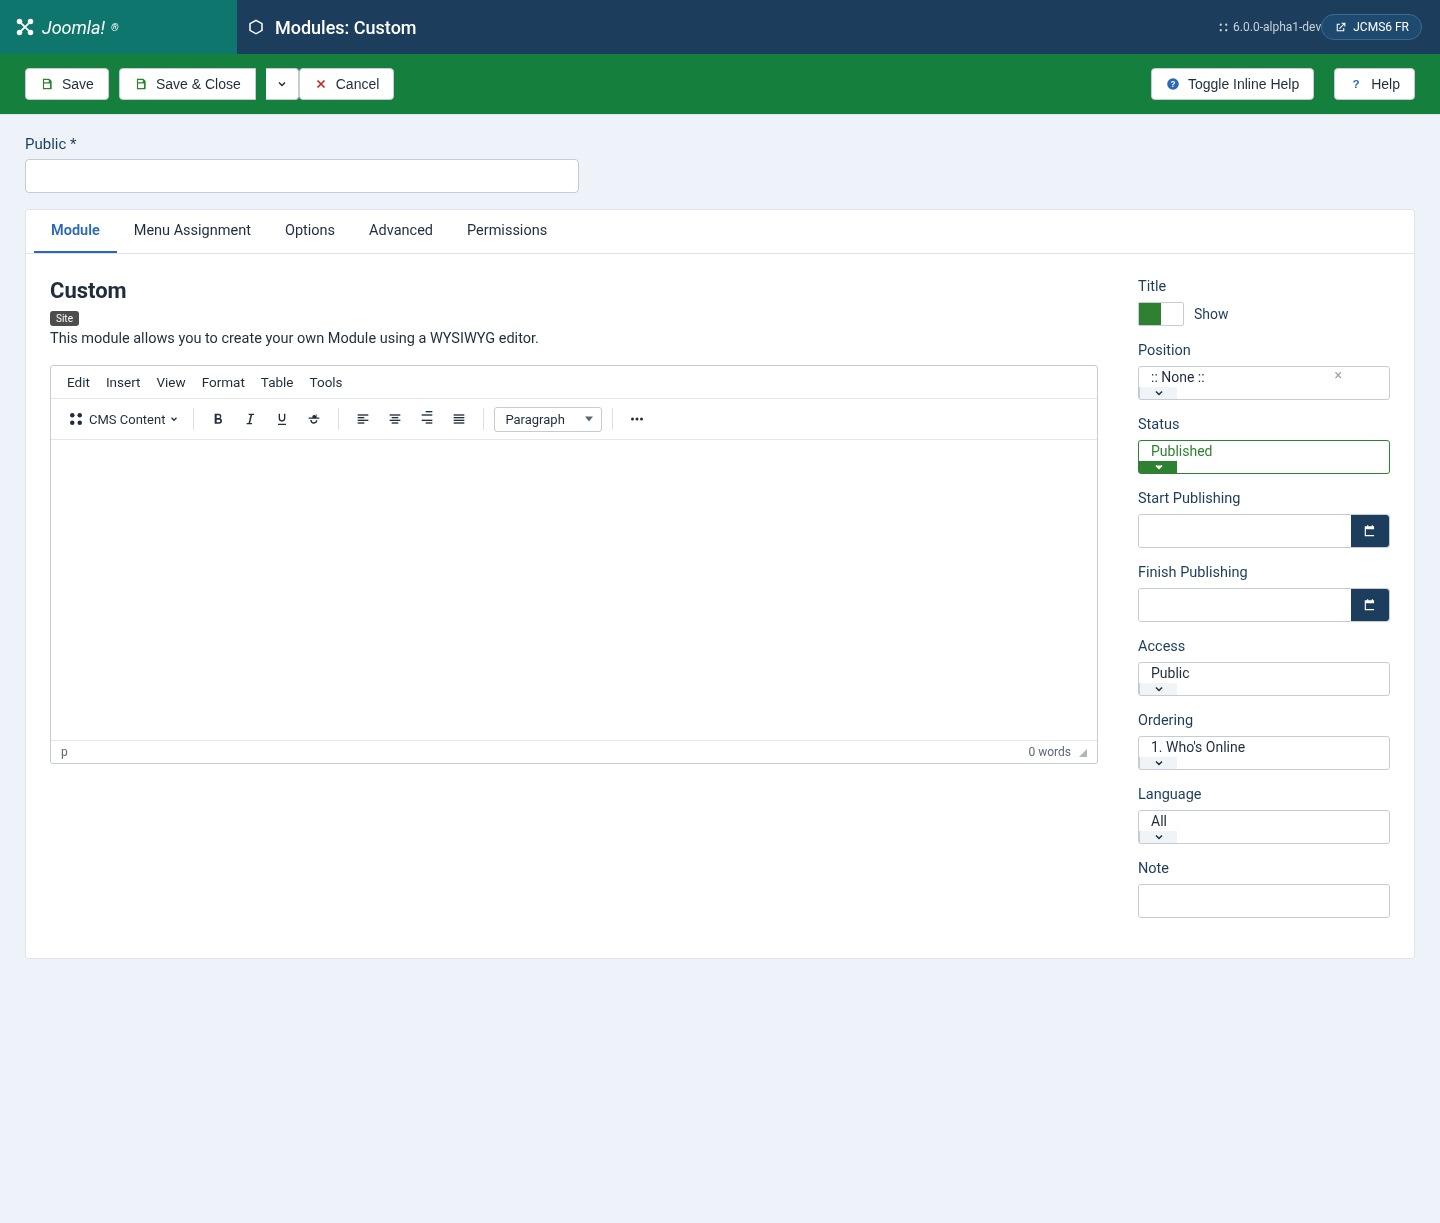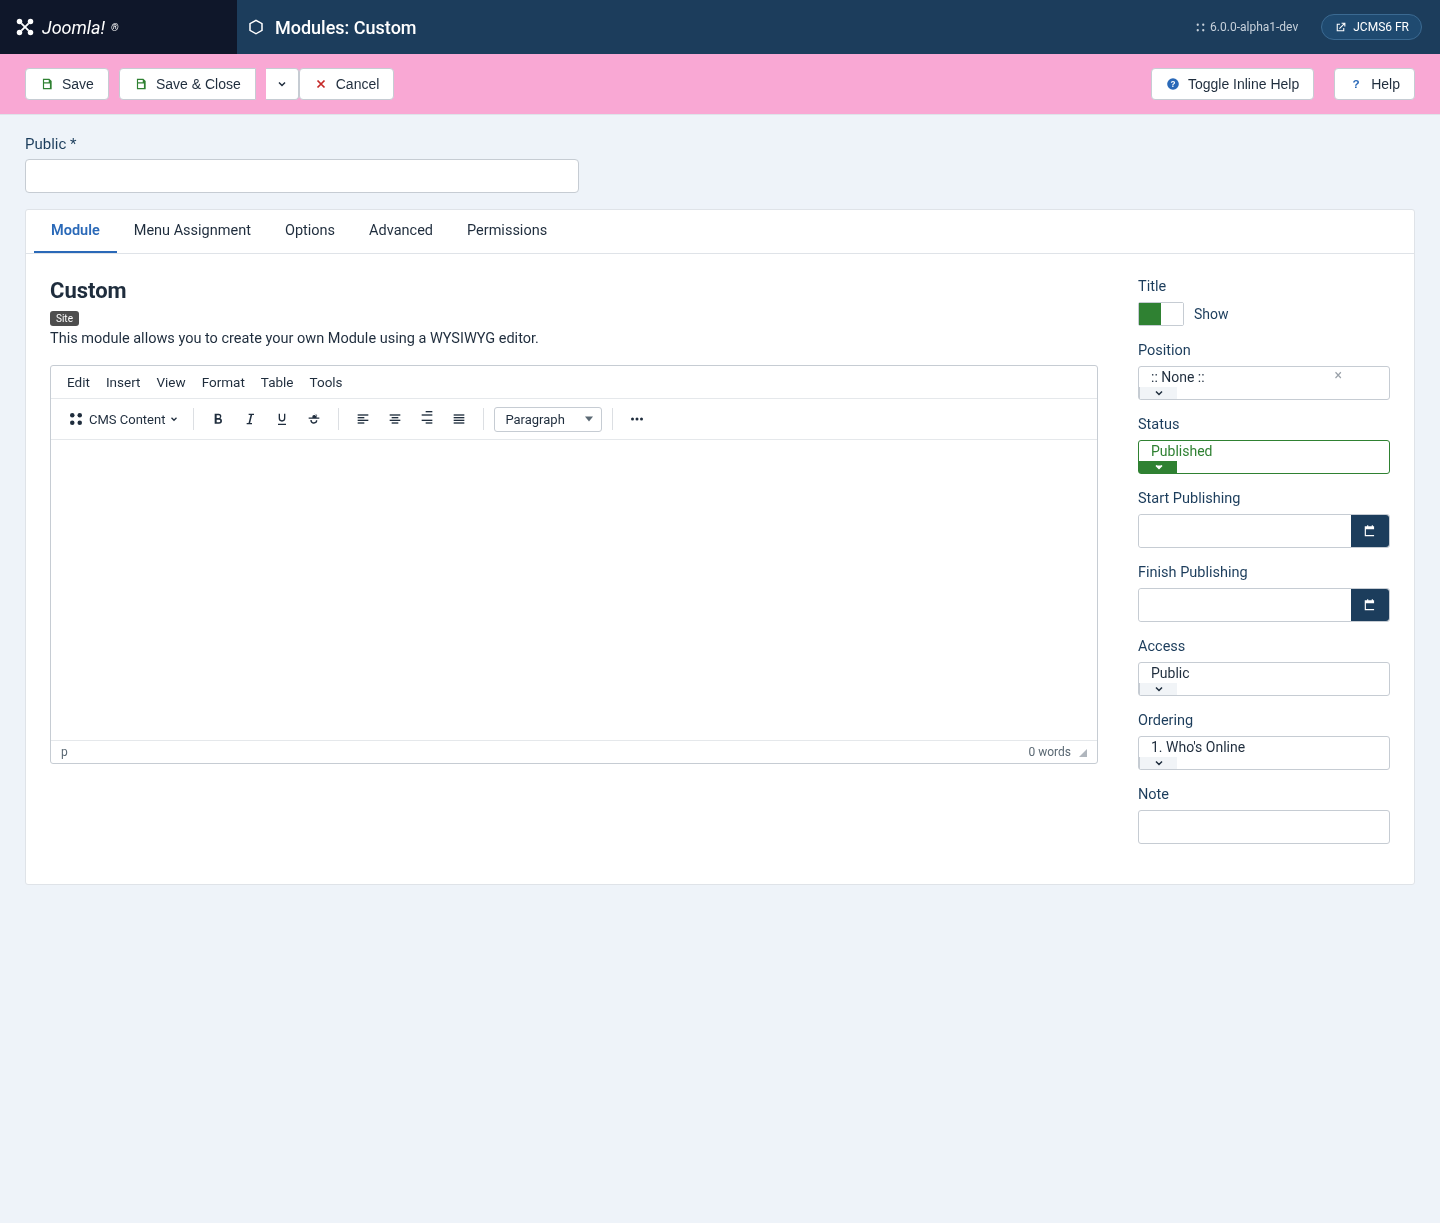--- a/index.html
+++ b/index.html
@@ -1,27 +1,27 @@
 <!DOCTYPE html>
 <html><head>
 <meta charset="utf-8">
 <style>
 * { box-sizing: border-box; margin: 0; padding: 0; }
 body { font-family: -apple-system, BlinkMacSystemFont, "Segoe UI", Roboto, sans-serif; font-size: 14px; color: #1f2d3d; background: #eef3f9; }
 .header { background: #1c3d5c; color: #fff; display: flex; align-items: center; height: 54px; }
-.brand { width: 237px; background: #0f172a; height: 54px; display: flex; align-items: center; padding-left: 14px; }
+.brand { width: 237px; background: #0f766e; height: 54px; display: flex; align-items: center; padding-left: 14px; }
 .brand-logo { display: flex; align-items: center; gap: 6px; font-size: 18px; font-style: italic; }
 .brand-logo .j-icon { width: 22px; height: 22px; }
 .page-title-wrap { display: flex; align-items: center; padding-left: 10px; flex: 1; }
 .page-title-wrap .cube { width: 18px; height: 18px; margin-right: 10px; }
 .page-title { font-size: 18px; font-weight: 500; }
-.header-right { display: flex; align-items: center; gap: 23px; padding-right: 18px; }
+.header-right { display: flex; align-items: center; gap: 0; padding-right: 18px; }
 .version-info { color: #c7d1db; font-size: 12px; display: flex; align-items: center; gap: 4px; }
 .user-pill { background: #1f4a70; border: 1px solid #3b6a92; color: #fff; padding: 5px 12px; border-radius: 16px; font-size: 12px; display: flex; align-items: center; gap: 6px; }
-.toolbar { background: #f9a8d4; border-bottom: 1px solid #dee4ea; padding: 14px 25px; display: flex; align-items: center; }
+.toolbar { background: #15803d; border-bottom: 1px solid #dee4ea; padding: 14px 25px; display: flex; align-items: center; }
 .btn { display: inline-flex; align-items: center; gap: 8px; padding: 7px 14px; border: 1px solid #c6ccd3; background: #fff; border-radius: 4px; font-size: 14px; cursor: pointer; color: #1f2d3d; }
 .btn + .btn { margin-left: 10px; }
 .btn .ic { width: 14px; height: 14px; }
 .btn-group { display: flex; }
 .btn-group .btn:first-child { border-top-right-radius: 0; border-bottom-right-radius: 0; margin-left: 10px; }
 .btn-group .btn.caret-only { border-left: 0; border-top-left-radius: 0; border-bottom-left-radius: 0; padding: 7px 10px; }
 .toolbar-right { margin-left: auto; display: flex; gap: 10px; }
 .green-ic { fill: #2f8132; }
 .red-ic { stroke: #c52827; }
 .blue-ic { fill: #2a69b8; }
@@ -368,20 +368,31 @@
           <div class="select">
             <div class="select-val">1. Who's Online</div>
             <div class="select-arrow">
                 <svg width="12" height="12" viewBox="0 0 24 24" fill="none" stroke="#1f2d3d" stroke-width="3">
                   <path d="M6 9l6 6 6-6"></path>
                 </svg>
               </div>
           </div>
         </div>
 
+        <div class="field">
+          <label class="field-label">Language</label>
+          <div class="select">
+            <div class="select-val">All</div>
+            <div class="select-arrow">
+                <svg width="12" height="12" viewBox="0 0 24 24" fill="none" stroke="#1f2d3d" stroke-width="3">
+                  <path d="M6 9l6 6 6-6"></path>
+                </svg>
+              </div>
+          </div>
+        </div>
 
         <div class="field">
           <label class="field-label">Note</label>
           <input class="text-input" value="" style="">
         </div>
       </div>
     </div>
   </div>
 </div>
 

